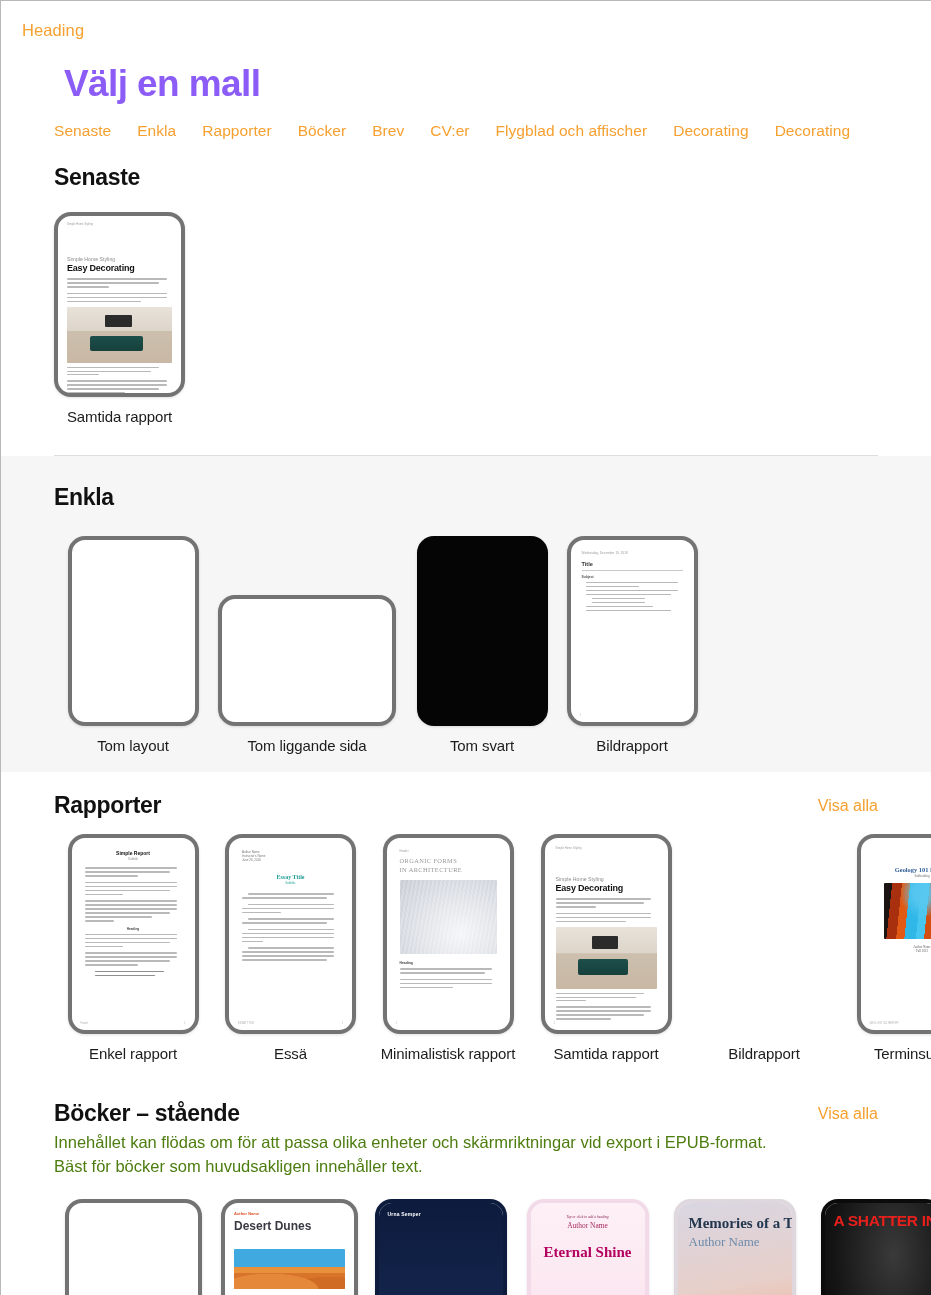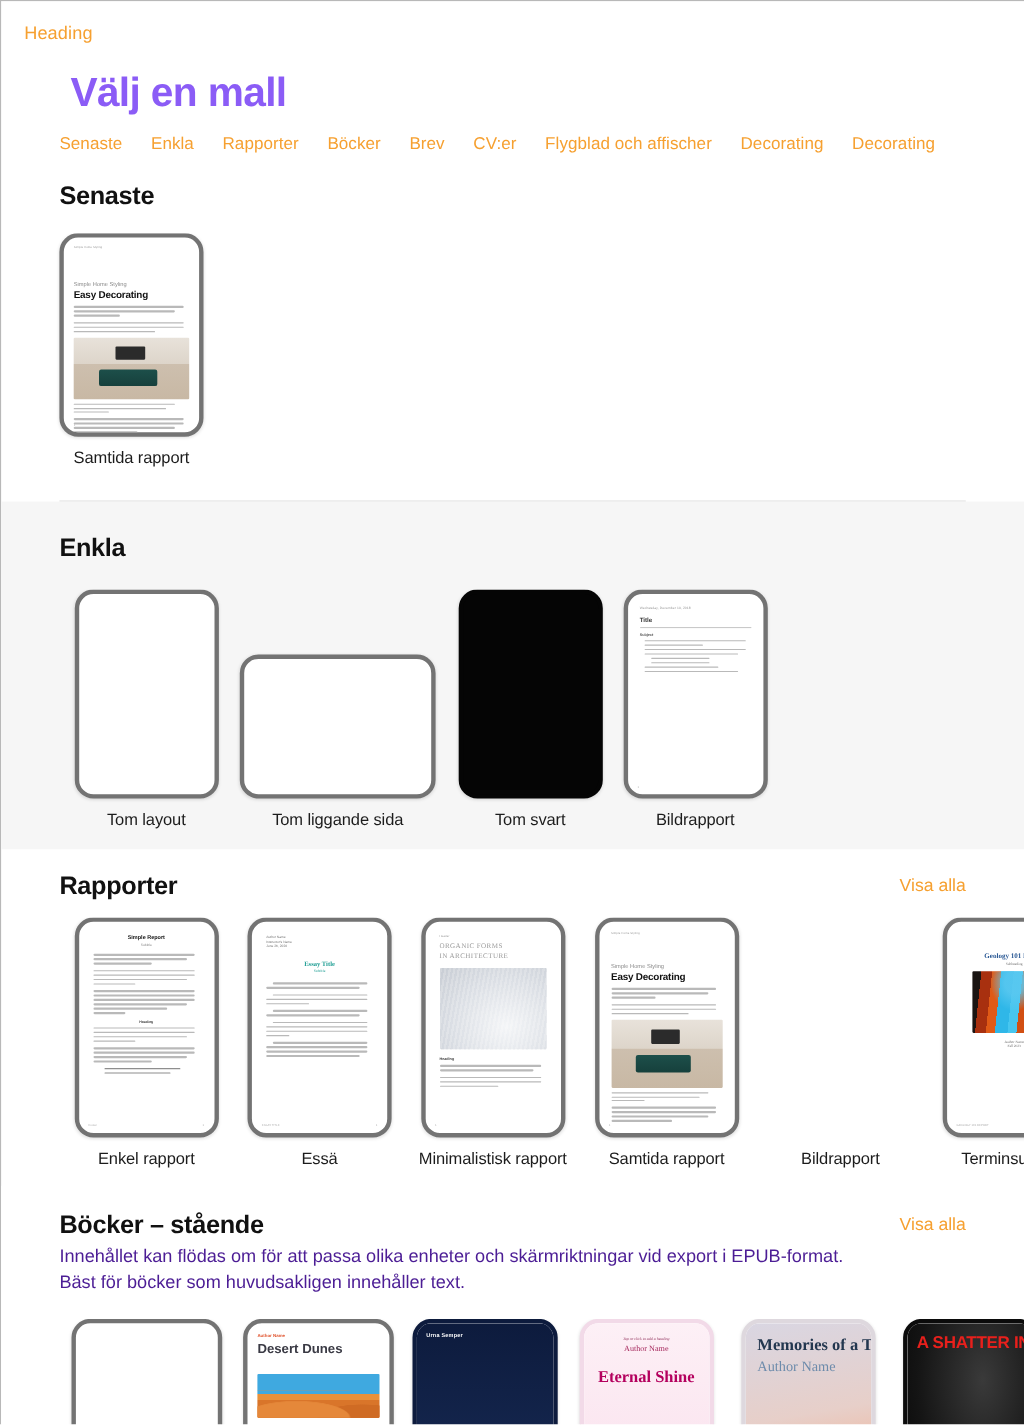--- a/index.html
+++ b/index.html
@@ -46,21 +46,21 @@
     padding: 0 53px;
   }
   .section-title {
     font-size: 23px; font-weight: 700; color: #111; letter-spacing: -0.3px;
   }
   .see-all {
     font-size: 16px; color: #F6A030; background: none; border: none;
     cursor: pointer; font-family: inherit; padding: 0; margin-top: 5px;
   }
   .section-desc {
-    font-size: 16.5px; color: #4c1d95; line-height: 1.45;
+    font-size: 16.5px; color: #4d7c0f; line-height: 1.45;
     padding: 4px 70px 0 53px; max-width: 870px;
   }
   .divider {
     height: 1px; background: #dedede; margin: 0 53px;
   }
   .row {
     display: flex; align-items: flex-end; gap: 0;
     padding-left: 53px; margin-top: 18px;
     white-space: nowrap; overflow: hidden;
   }

